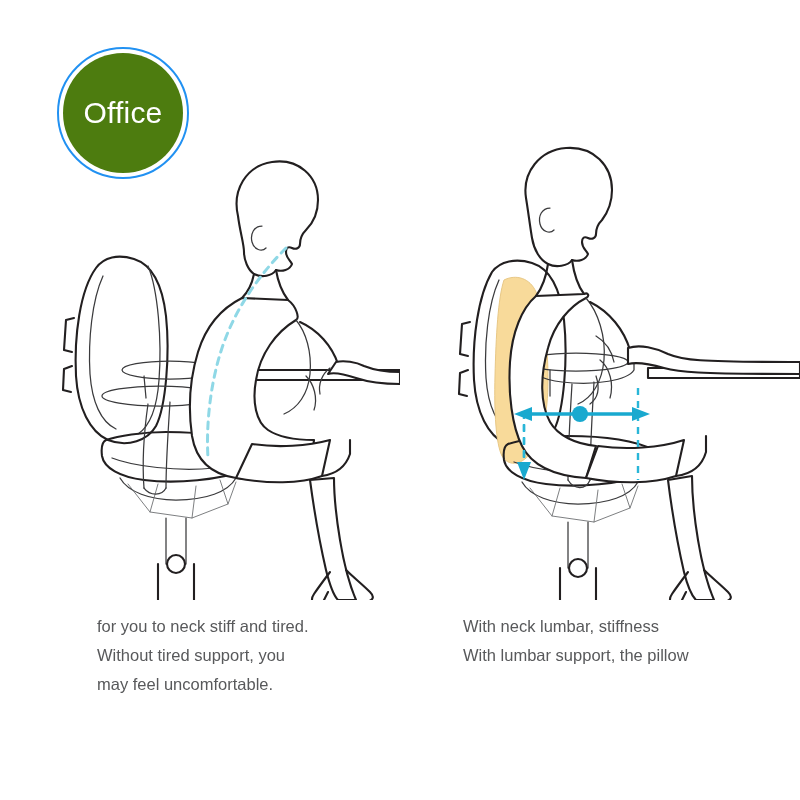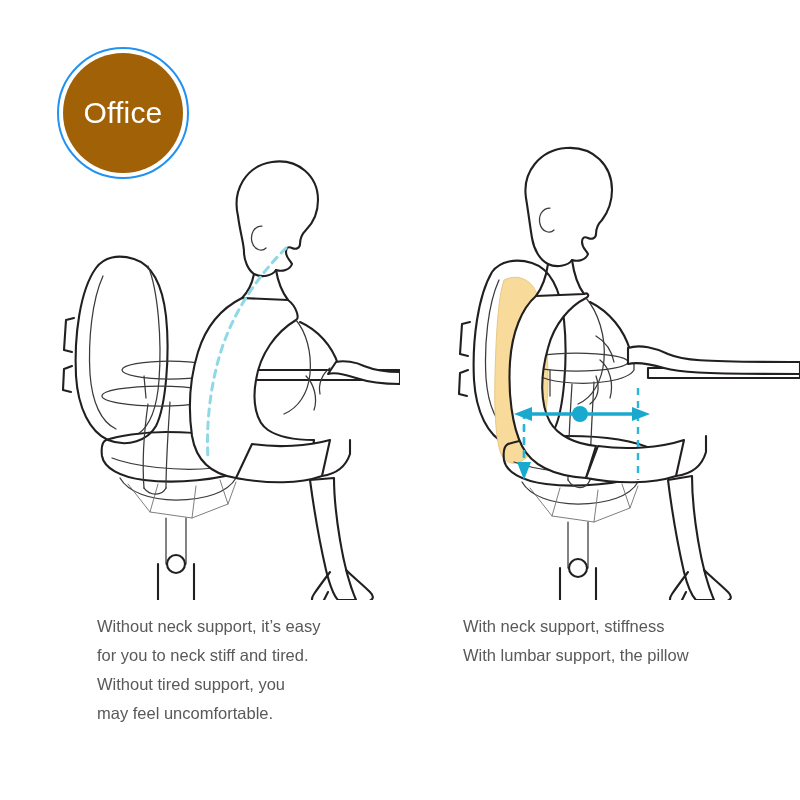--- a/index.html
+++ b/index.html
@@ -32,21 +32,21 @@
     border: 2px solid #2191f2;
     box-sizing: border-box;
     display: flex;
     align-items: center;
     justify-content: center;
   }
   .badge-inner {
     width: 120px;
     height: 120px;
     border-radius: 50%;
-    background: #a16207;
+    background: #4d7c0f;
     display: flex;
     align-items: center;
     justify-content: center;
   }
   .badge-label {
     color: #ffffff;
     font-size: 30px;
     font-family: "Liberation Sans", sans-serif;
     letter-spacing: 0.2px;
     line-height: 1;
@@ -357,24 +357,23 @@
 
         <circle class="dot-cyan" cx="180" cy="274" r="8"></circle>
 
         <path class="guide-dash" d="M124,284 L124,326"></path>
         <path d="M124,340 L117,322 L131,322 Z" class="dot-cyan"></path>
       </g>
     </svg>
   </div>
 
   <div class="caption caption-left">
-    <div class="caption-line">Without neck support, it’s easy</div>
     <div class="caption-line">for you to neck stiff and tired.</div>
     <div class="caption-line">Without tired support, you</div>
     <div class="caption-line">may feel uncomfortable.</div>
   </div>
 
   <div class="caption caption-right">
-    <div class="caption-line">With neck support, stiffness</div>
+    <div class="caption-line">With neck lumbar, stiffness</div>
     <div class="caption-line">With lumbar support, the pillow</div>
   </div>
 
 </div>
 
 </body></html>

